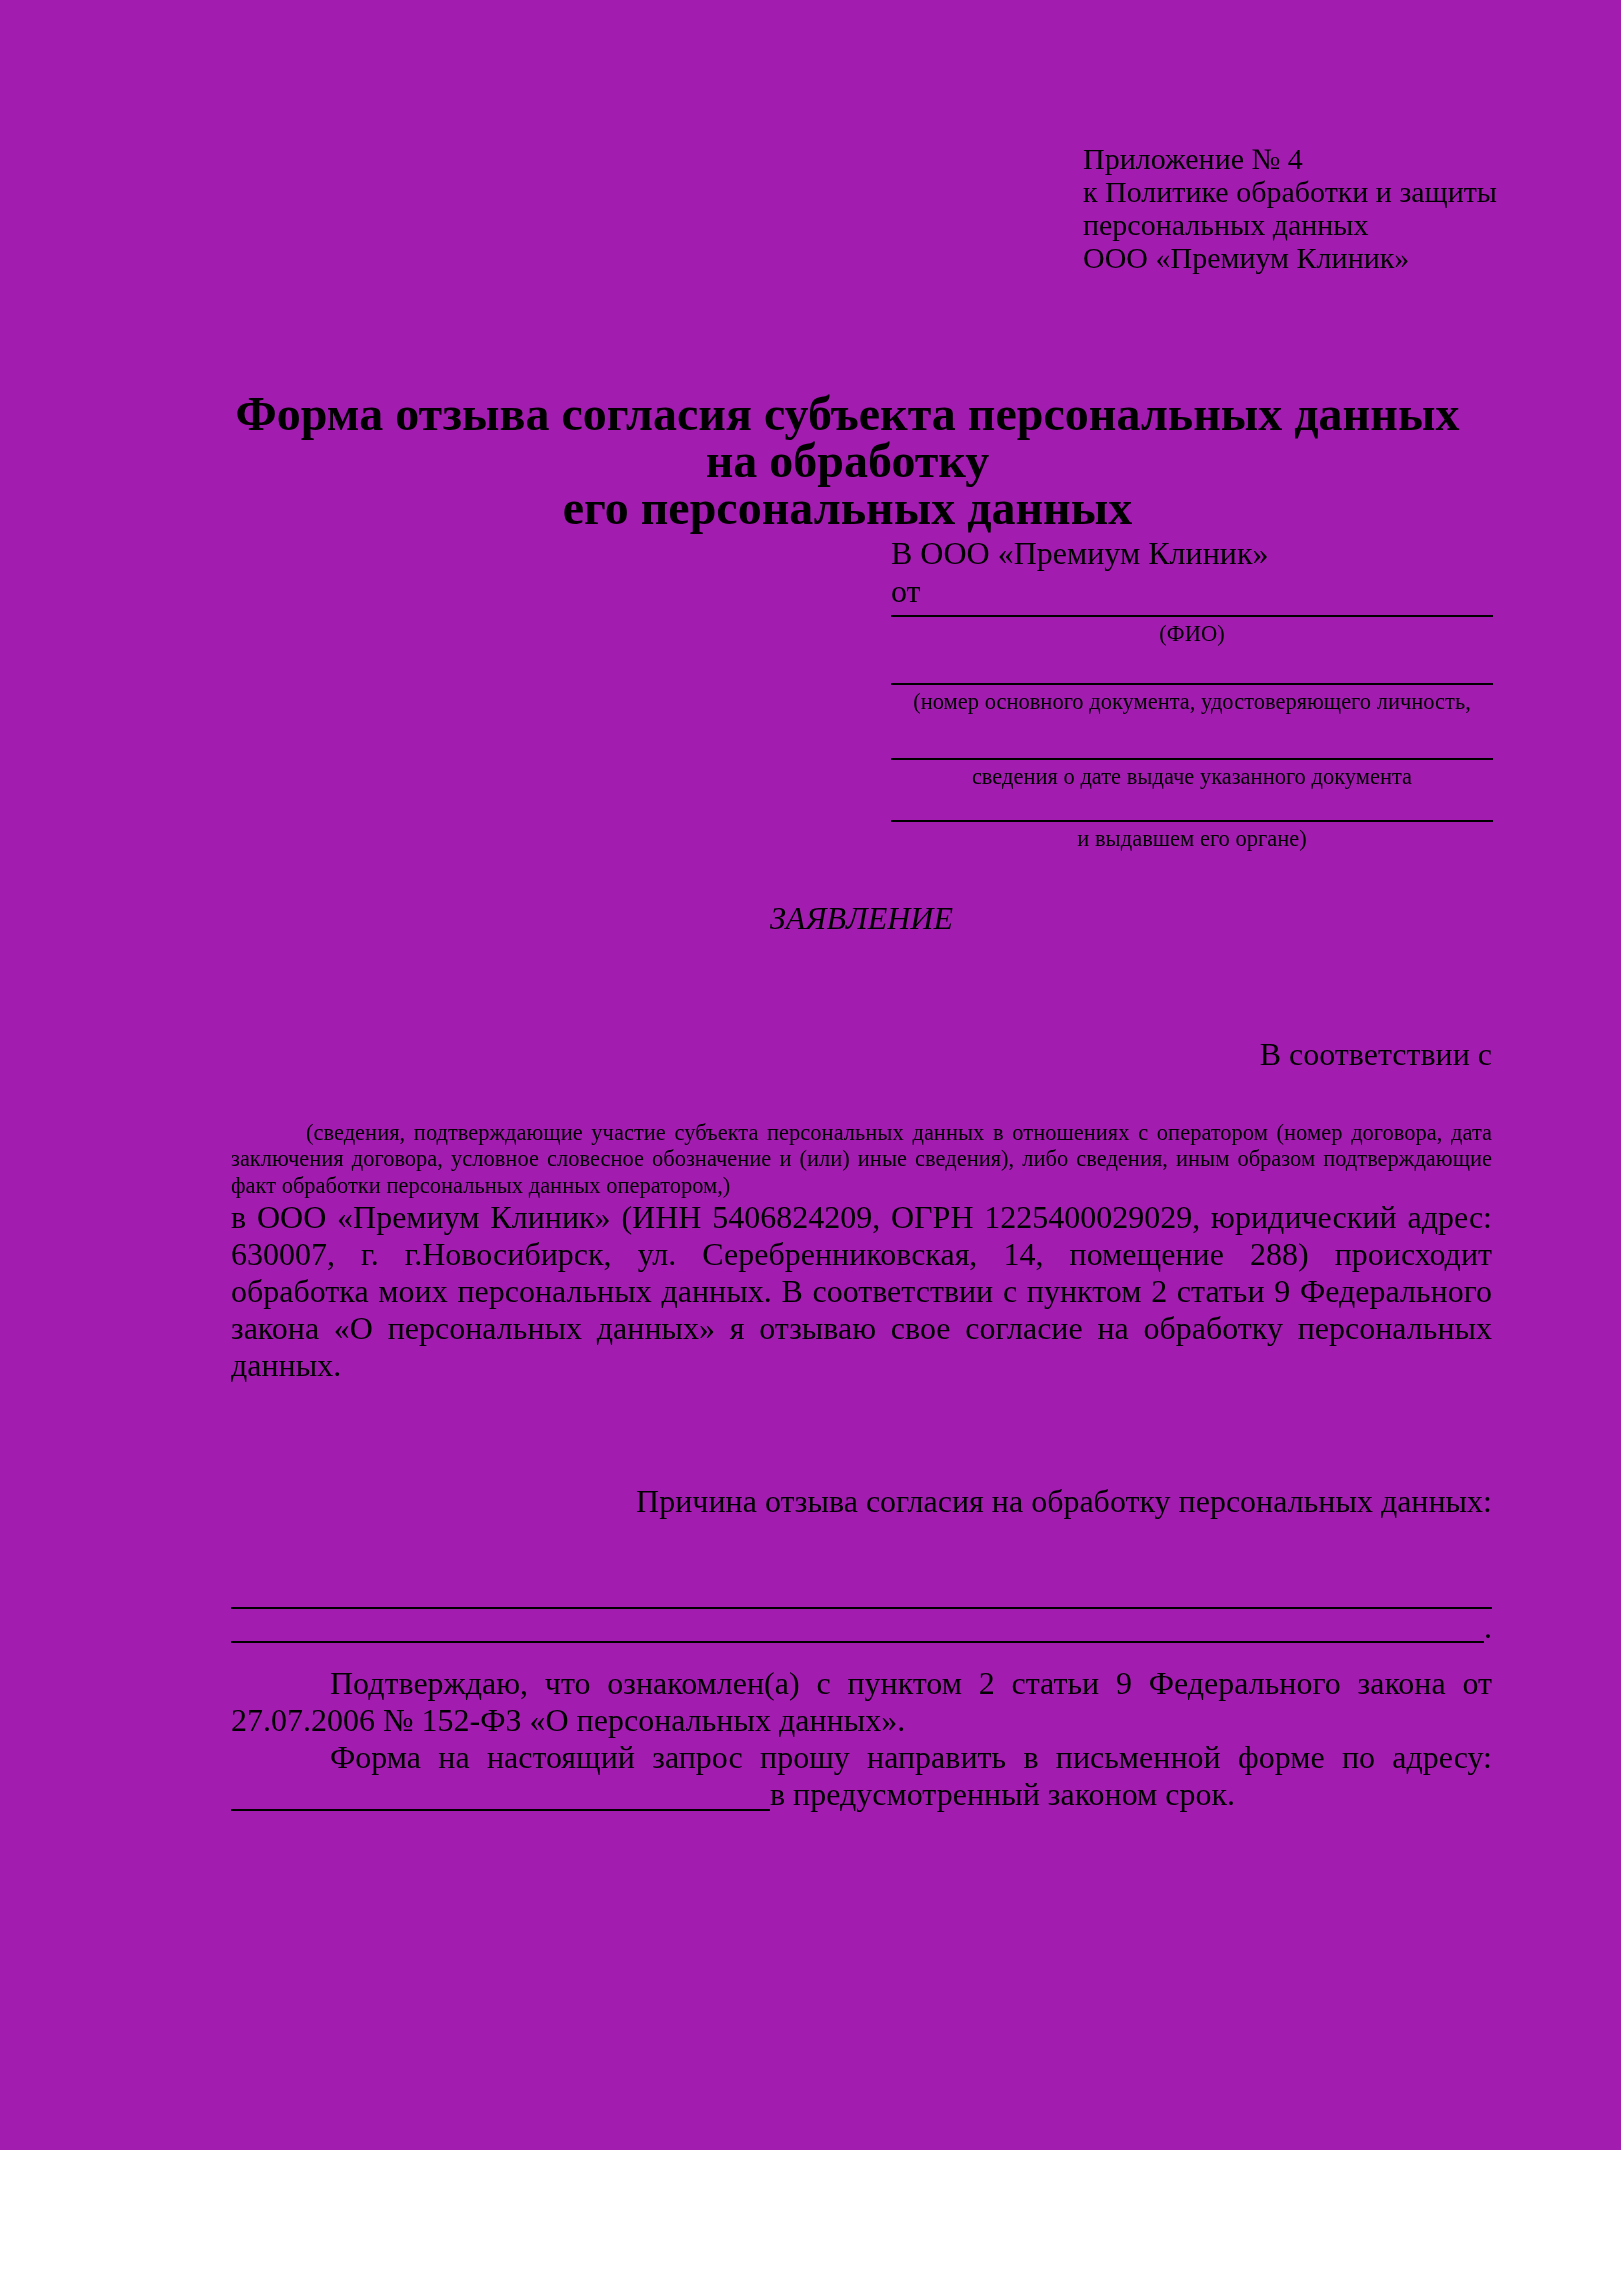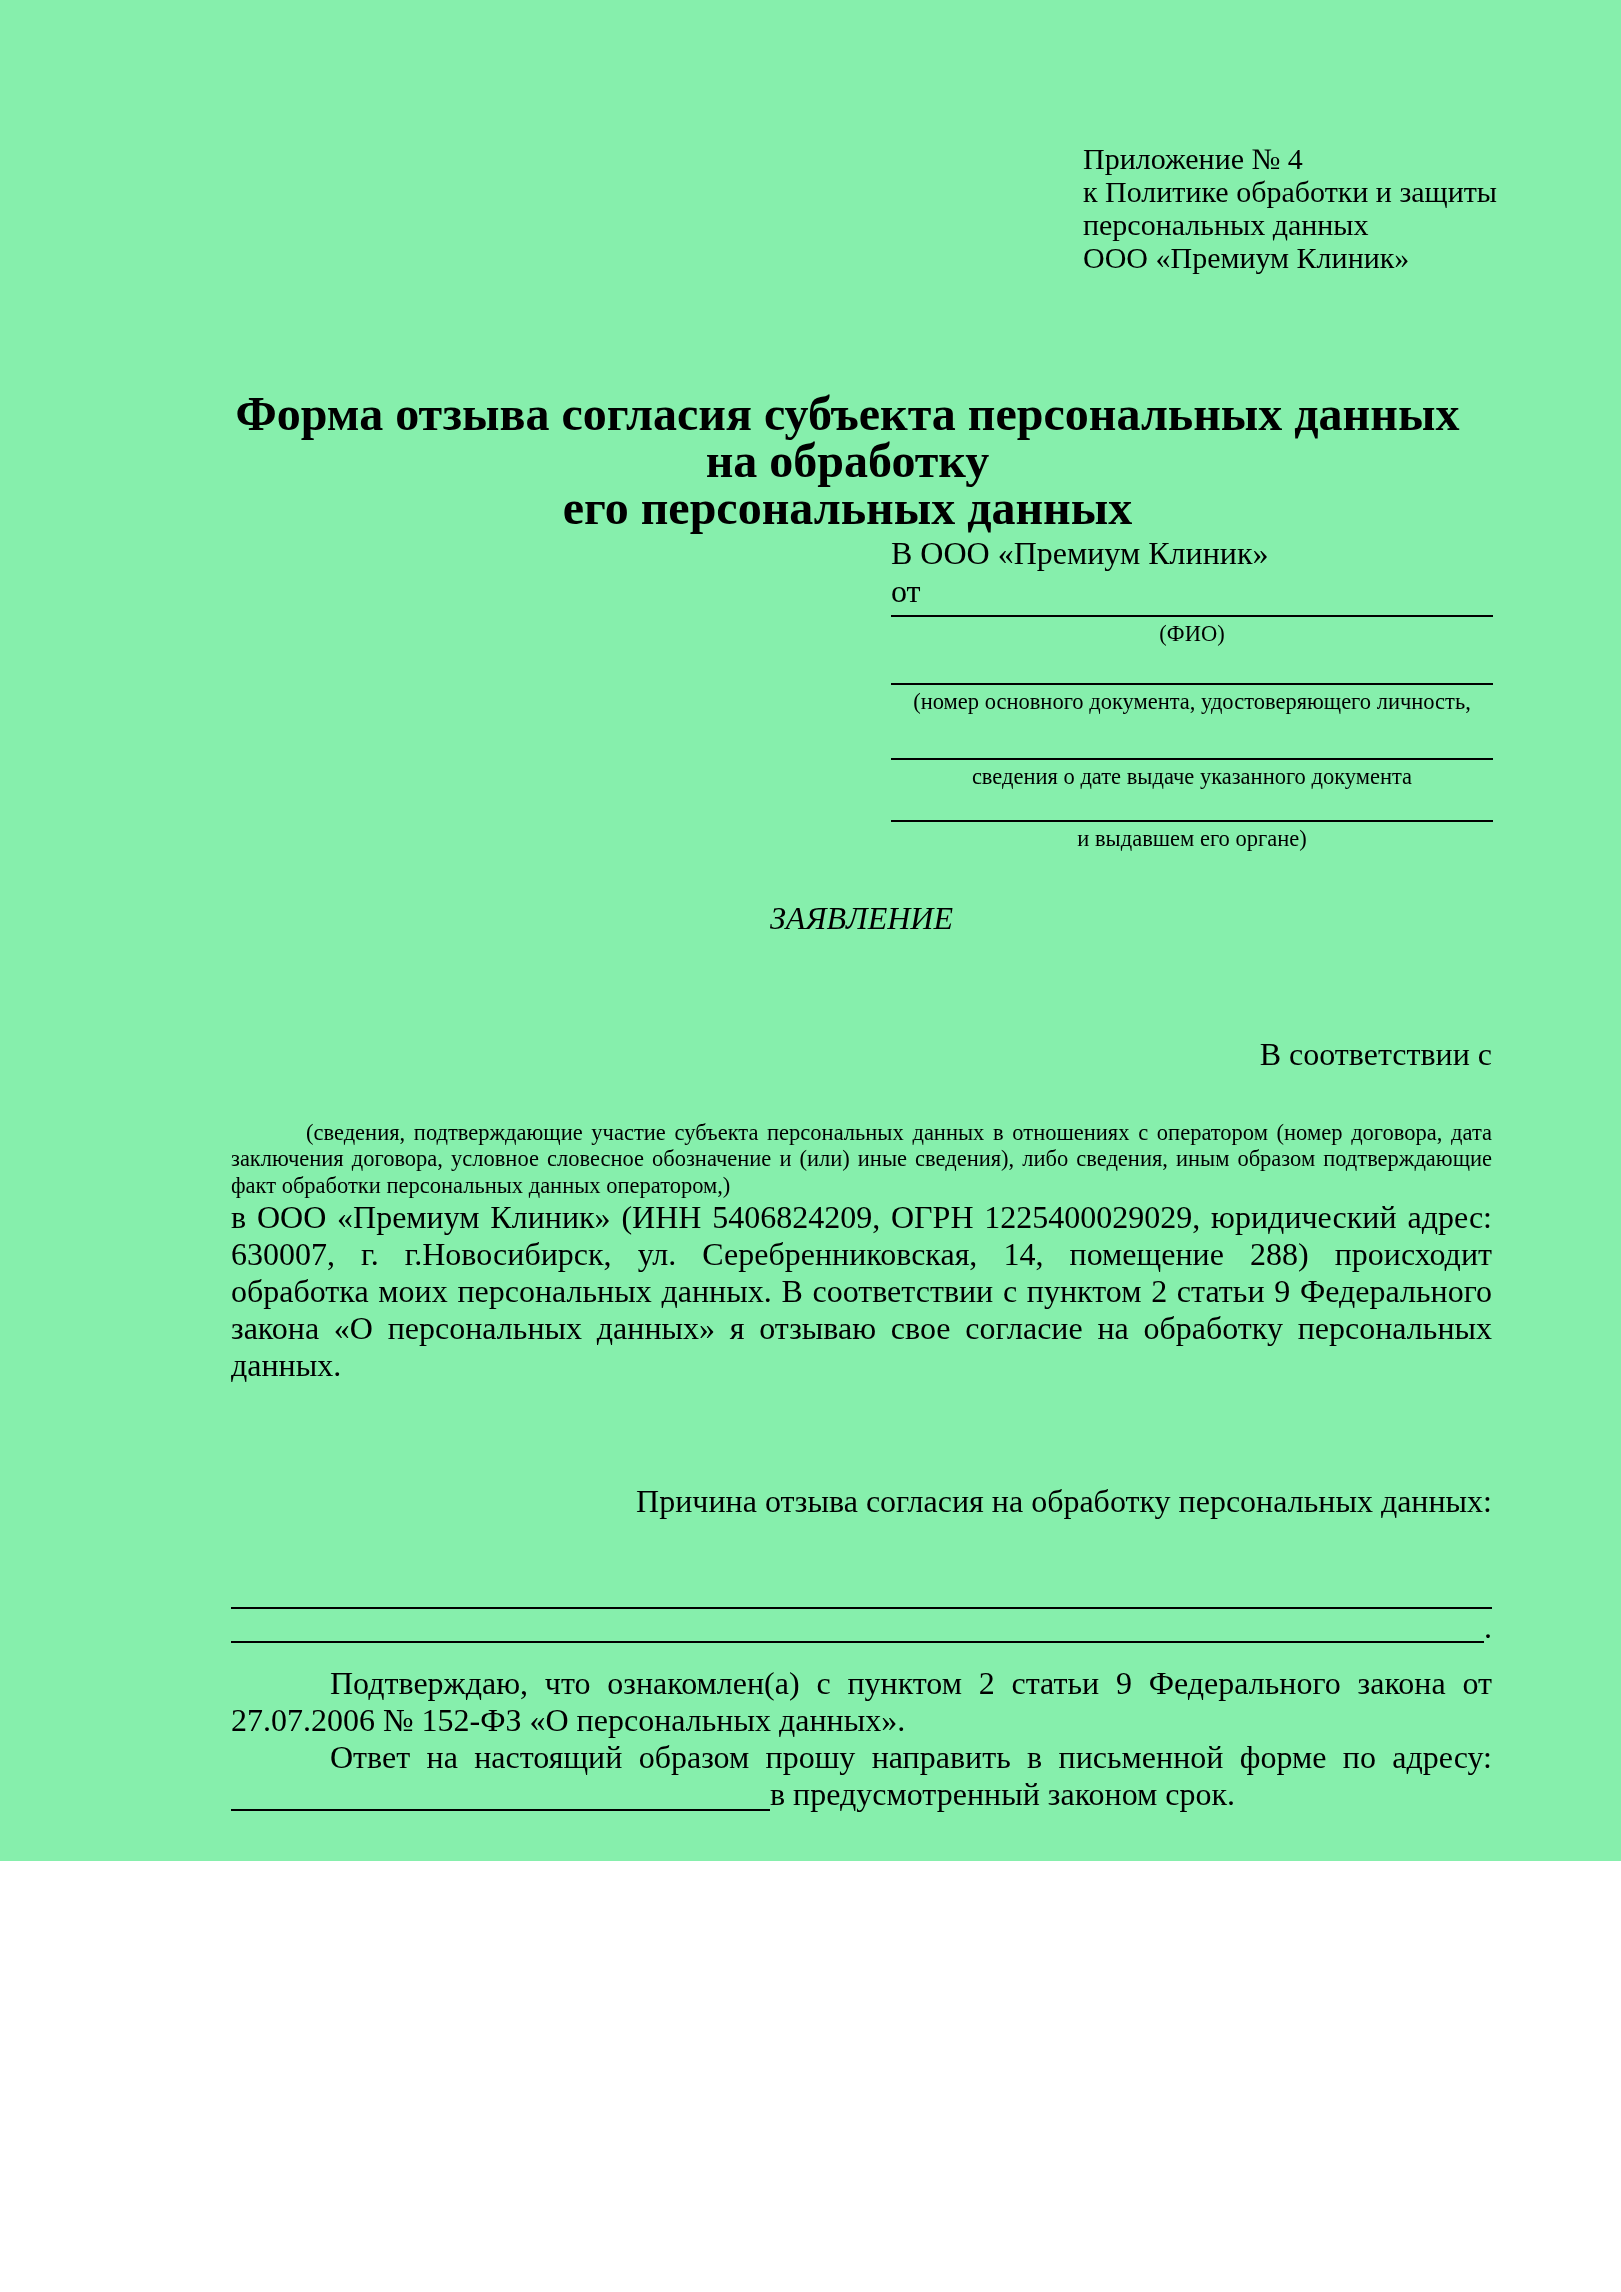--- a/index.html
+++ b/index.html
@@ -1,19 +1,19 @@
 <!DOCTYPE html>
 <html><head>
 <meta charset="utf-8">
 <style>
   html,body{margin:0;padding:0;background:#fff;}
   .page{
     position:relative;
-    width:1621px;height:1861px;
-    background:#86efac;
+    width:1621px;height:2150px;
+    background:#a21caf;
     font-family:"Liberation Serif", serif;
     color:#000;
     font-size:32px;
     overflow:hidden;
   }
   
   .appendix{
     position:absolute;left:1083px;top:142px;width:421px;
     line-height:33px;font-size:30px;
   }
@@ -115,21 +115,21 @@
 
     <div class="blank-ul b1"></div>
 
     <div class="blank-row">
       <span class="ul-fill"></span>
       <span>.</span>
     </div>
 
     <div class="para ind confirm">Подтверждаю, что ознакомлен(а) с пунктом 2 статьи 9 Федерального закона от 27.07.2006 № 152-ФЗ «О персональных данных».</div>
 
-    <div class="force-last">Ответ на настоящий образом прошу направить в письменной форме по адресу:</div>
+    <div class="force-last">Форма на настоящий запрос прошу направить в письменной форме по адресу:</div>
 
     <div class="resp-row">
       <span class="addr-ul"></span>
       <span>в предусмотренный законом срок.</span>
     </div>
   </div>
 
 
 </div>
 

